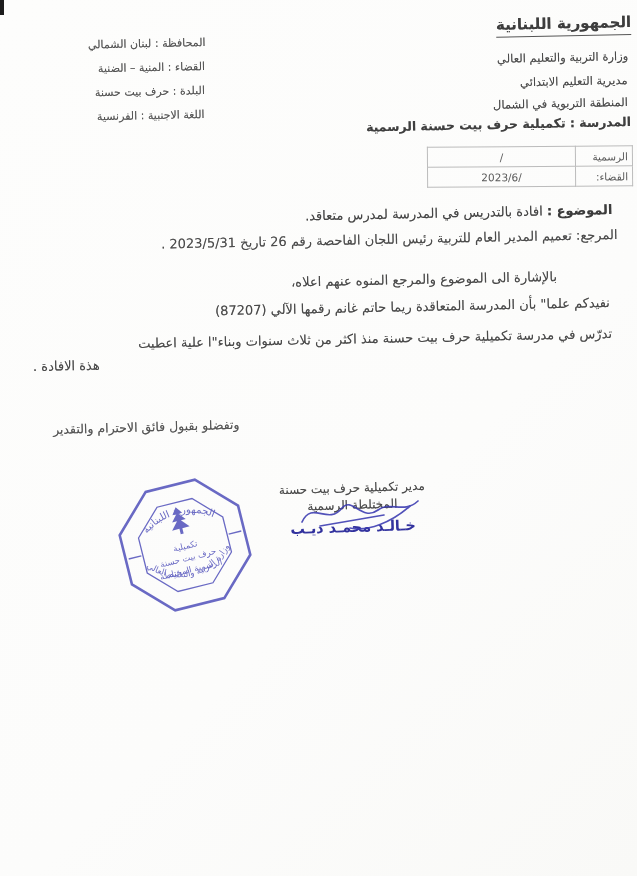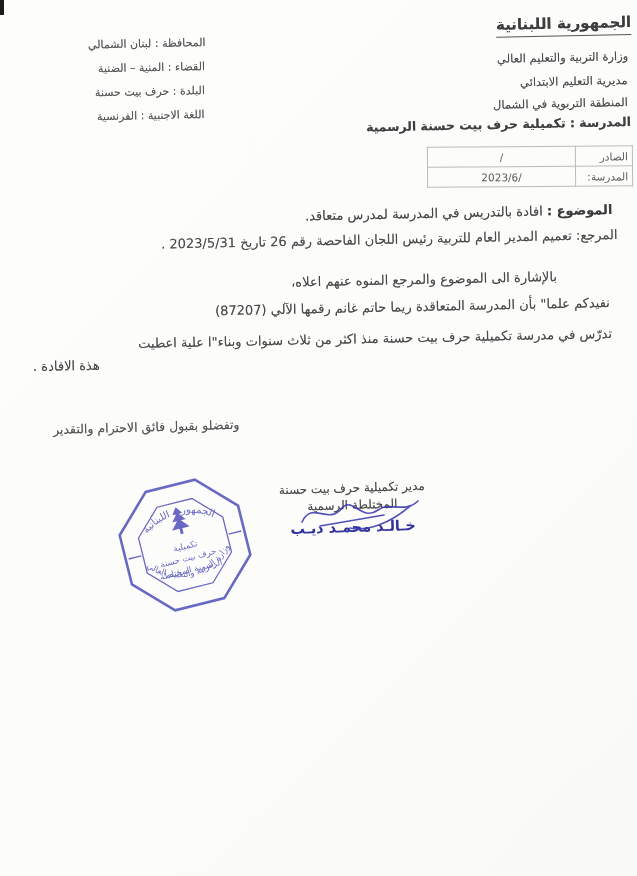--- a/index.html
+++ b/index.html
@@ -76,25 +76,25 @@
 
   <div class="abs rtl soft adm adm1 tilt-r">المحافظة : لبنان الشمالي</div>
   <div class="abs rtl soft adm adm2 tilt-r">القضاء : المنية – الضنية</div>
   <div class="abs rtl soft adm adm3 tilt-r">البلدة : حرف بيت حسنة</div>
   <div class="abs rtl soft adm adm4 tilt-r">اللغة الاجنبية : الفرنسية</div>
 
   <table class="abs ref-table">
     <tbody>
         <tr>
       <td class="val">/</td>
-      <td class="lbl rtl">الصادر</td>
+      <td class="lbl rtl">الرسمية</td>
     </tr>
     <tr>
       <td class="val">2023/6/</td>
-      <td class="lbl rtl">المدرسة:</td>
+      <td class="lbl rtl">القضاء:</td>
     </tr>
   </tbody>
     </table>
 
   <div class="abs rtl soft subject tilt-r">
     <span class="lbl">الموضوع :</span>
     <span>افادة بالتدريس في المدرسة لمدرس متعاقد.</span>
   </div>
   <div class="abs rtl soft reference tilt-r">المرجع: تعميم المدير العام للتربية رئيس اللجان الفاحصة رقم 26 تاريخ 2023/5/31 .</div>
 

